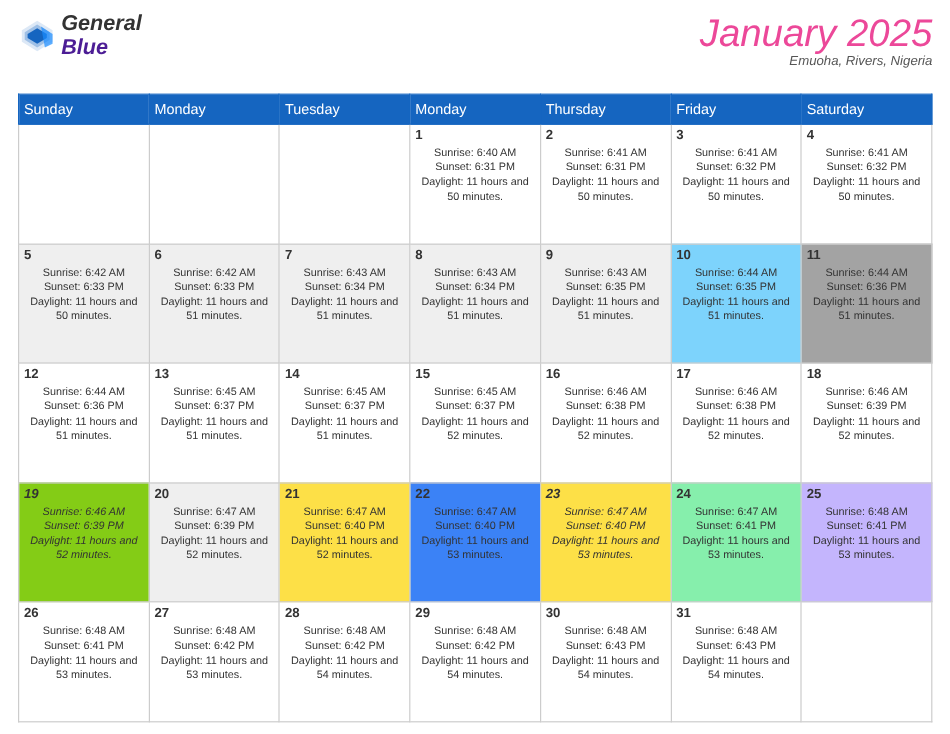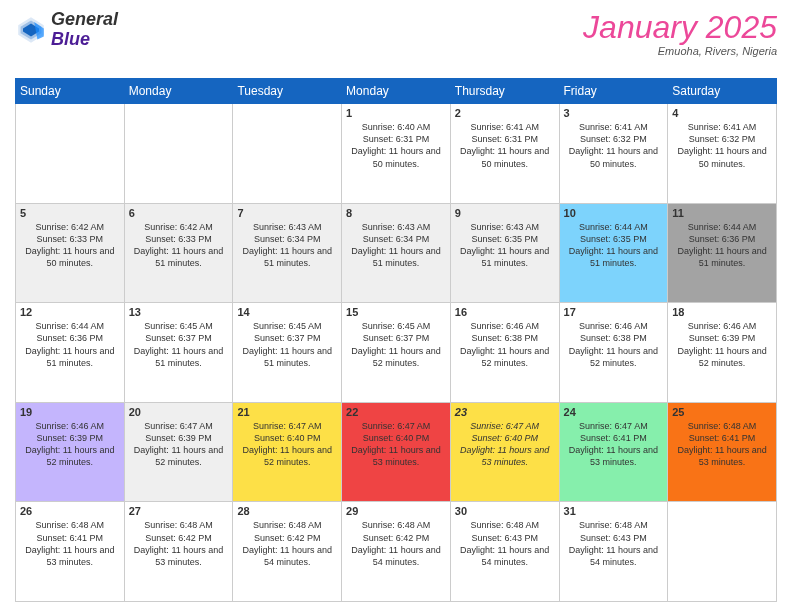--- a/index.html
+++ b/index.html
@@ -216,45 +216,45 @@
           <td>
             <span class="day-num">17</span>
             <div class="day-info">Sunrise: 6:46 AM<br>Sunset: 6:38 PM<br>Daylight: 11 hours and 52 minutes.</div>
           </td>
           <td>
             <span class="day-num">18</span>
             <div class="day-info">Sunrise: 6:46 AM<br>Sunset: 6:39 PM<br>Daylight: 11 hours and 52 minutes.</div>
           </td>
         </tr>
         <tr class="cal-row-even">
-          <td style="background: #c4b5fd;">
+          <td style="background: #84cc16; font-style: italic;">
             <span class="day-num">19</span>
             <div class="day-info">Sunrise: 6:46 AM<br>Sunset: 6:39 PM<br>Daylight: 11 hours and 52 minutes.</div>
           </td>
           <td style="background: rgb(239, 239, 239);">
             <span class="day-num">20</span>
             <div class="day-info">Sunrise: 6:47 AM<br>Sunset: 6:39 PM<br>Daylight: 11 hours and 52 minutes.</div>
           </td>
           <td style="background: #fde047;">
             <span class="day-num">21</span>
             <div class="day-info">Sunrise: 6:47 AM<br>Sunset: 6:40 PM<br>Daylight: 11 hours and 52 minutes.</div>
           </td>
-          <td style="background: #ef4444;">
+          <td style="background: #3b82f6;">
             <span class="day-num">22</span>
             <div class="day-info">Sunrise: 6:47 AM<br>Sunset: 6:40 PM<br>Daylight: 11 hours and 53 minutes.</div>
           </td>
           <td style="background: #fde047; font-style: italic;">
             <span class="day-num">23</span>
             <div class="day-info">Sunrise: 6:47 AM<br>Sunset: 6:40 PM<br>Daylight: 11 hours and 53 minutes.</div>
           </td>
           <td style="background: #86efac;">
             <span class="day-num">24</span>
             <div class="day-info">Sunrise: 6:47 AM<br>Sunset: 6:41 PM<br>Daylight: 11 hours and 53 minutes.</div>
           </td>
-          <td style="background: #f97316;">
+          <td style="background: #c4b5fd;">
             <span class="day-num">25</span>
             <div class="day-info">Sunrise: 6:48 AM<br>Sunset: 6:41 PM<br>Daylight: 11 hours and 53 minutes.</div>
           </td>
         </tr>
         <tr class="cal-row-odd">
           <td>
             <span class="day-num">26</span>
             <div class="day-info">Sunrise: 6:48 AM<br>Sunset: 6:41 PM<br>Daylight: 11 hours and 53 minutes.</div>
           </td>
           <td>

